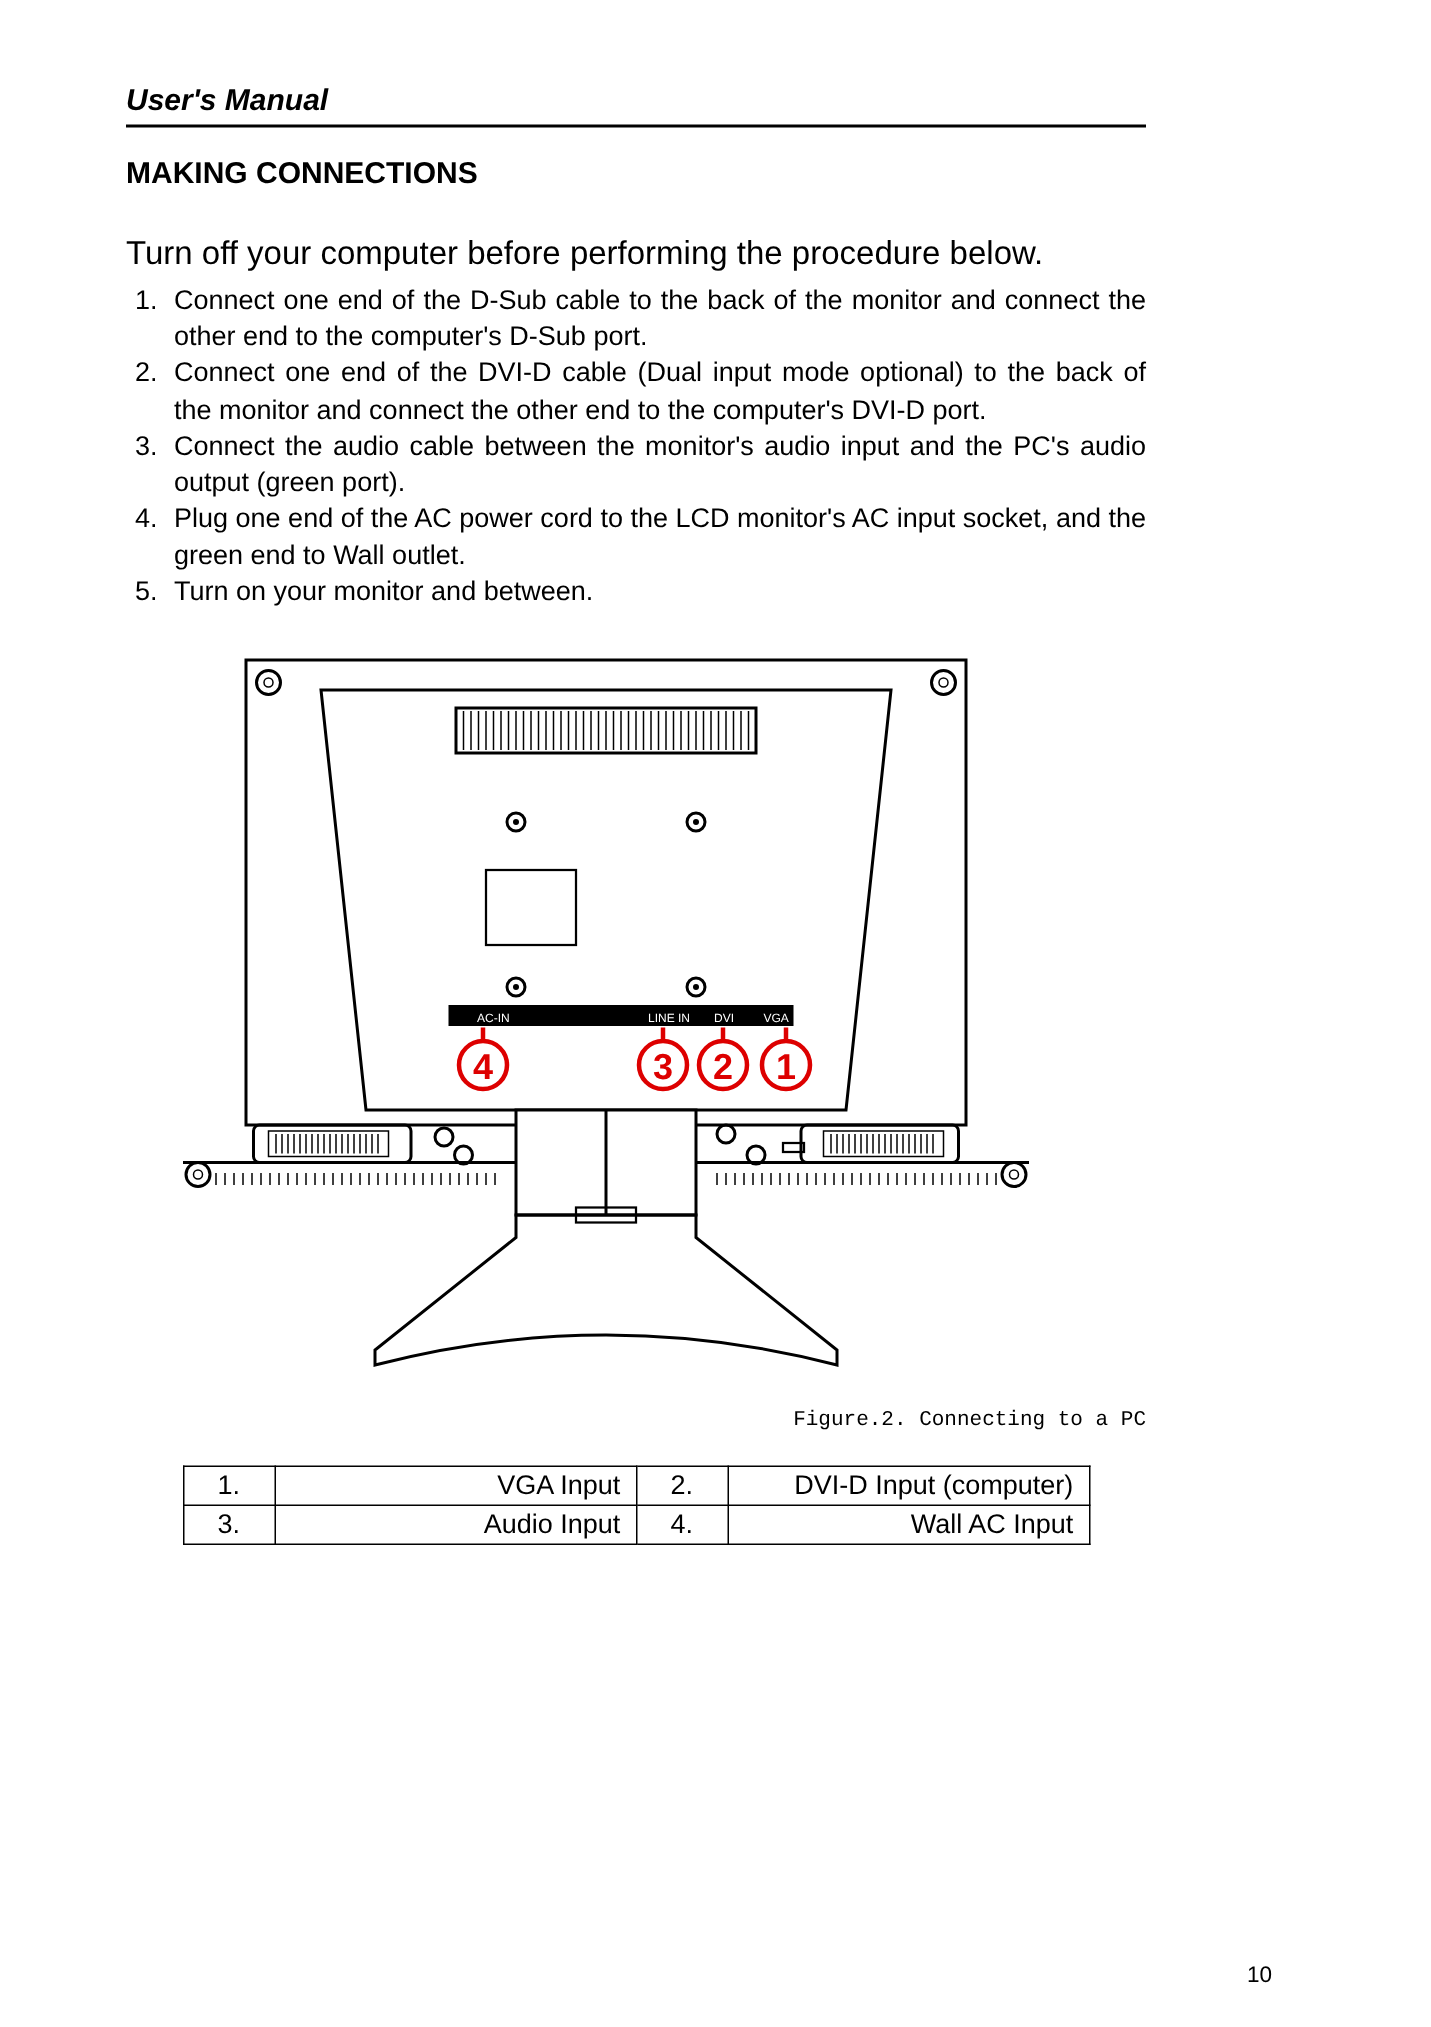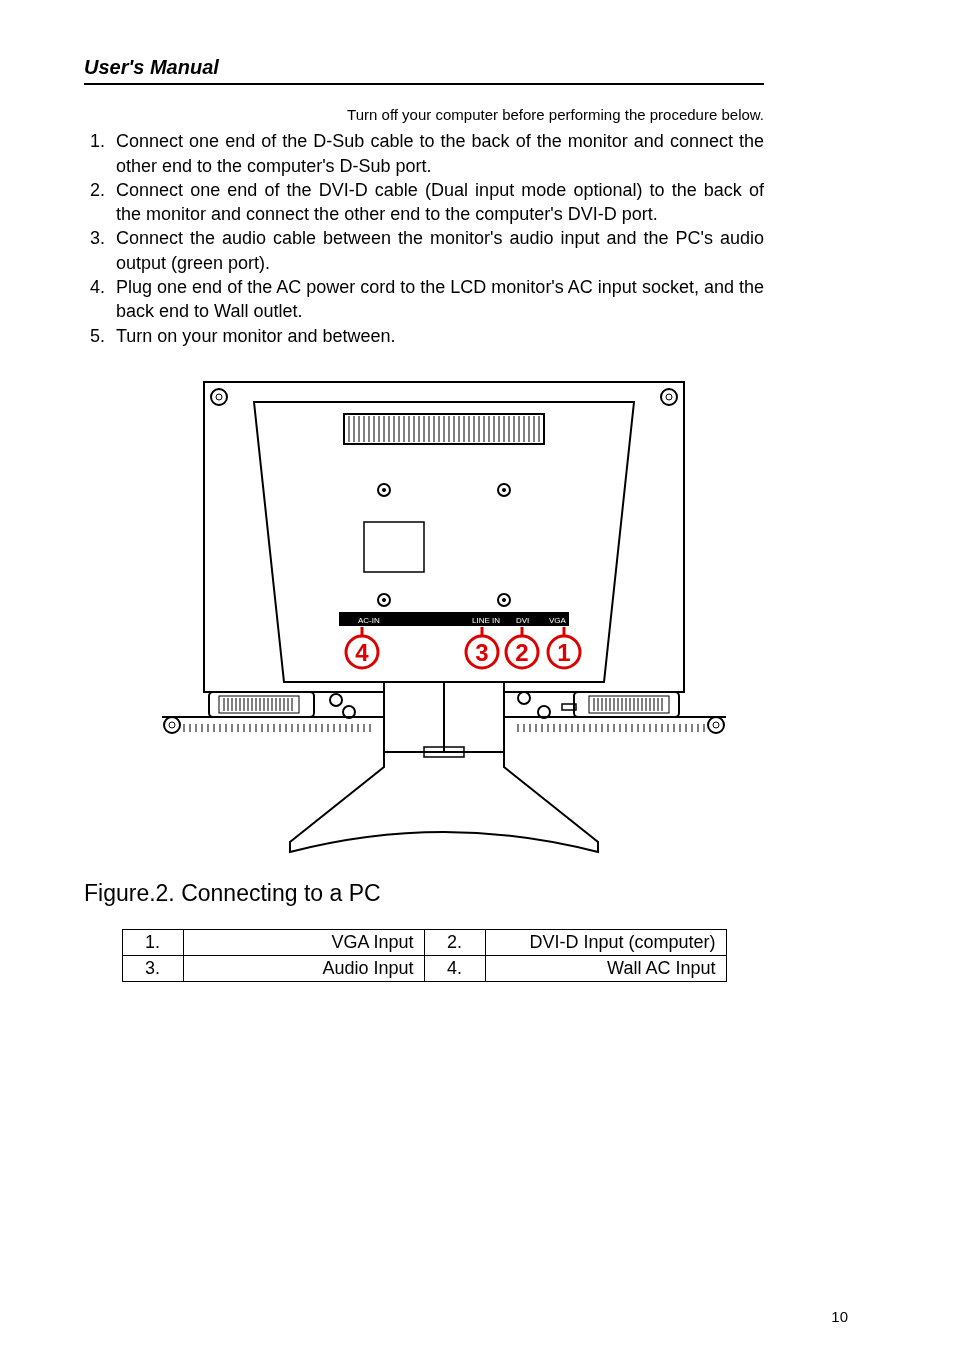--- a/index.html
+++ b/index.html
@@ -32,47 +32,46 @@
     font-size: 20px;
     margin: 10px 0 26px 0;
   }
   .sub-heading {
     font-style: italic;
     font-weight: bold;
     font-size: 18px;
     margin-bottom: 20px;
   }
   .body-text {
-    font-size: 15px;
+    font-size: 22px;
     line-height: 1.35;
     margin-bottom: 4px;
-    text-align: right;
   }
   ol.steps {
     font-size: 18px;
     line-height: 1.35;
     margin: 0 0 24px 0;
     padding-left: 26px;
     text-align: justify;
   }
   ol.steps li {
     padding-left: 6px;
     margin-bottom: 0;
   }
   .figure-wrap {
-    text-align: right;
+    text-align: left;
     margin: 18px 0 8px 0;
   }
   .figure-wrap svg {
     display: inline-block;
   }
   .fig-caption {
-    text-align: left;
-    font-family: Liberation Sans, sans-serif;
-    font-size: 23px;
+    text-align: right;
+    font-family: Liberation Mono, monospace;
+    font-size: 14px;
     margin: 14px 0 22px 0;
   }
   table.ports {
     border-collapse: collapse;
     margin: 0 auto;
     font-size: 18px;
   }
   table.ports td {
     border: 1px solid #000;
     padding: 2px 10px;
@@ -95,29 +94,30 @@
   }
 </style>
 </head>
 <body>
 
 <div class="page">
 
   <div class="header-title">User's Manual</div>
   <hr class="header-line">
 
+  <div class="section-heading">MAKING CONNECTIONS</div>
 
 
   <div class="body-text">Turn off your computer before performing the procedure below.</div>
 
   <ol class="steps">
     <li>Connect one end of the D-Sub cable to the back of the monitor and connect the other end to the computer's D-Sub port.</li>
     <li>Connect one end of the DVI-D cable (Dual input mode optional) to the back of the monitor and connect the other end to the computer's DVI-D port.</li>
     <li>Connect the audio cable between the monitor's audio input and the PC's audio output (green port).</li>
-    <li>Plug one end of the AC power cord to the LCD monitor's AC input socket, and the back end to Wall outlet.</li>
+    <li>Plug one end of the AC power cord to the LCD monitor's AC input socket, and the green end to Wall outlet.</li>
     <li>Turn on your monitor and between.</li>
   </ol>
 
   <div class="figure-wrap">
     <svg width="640" height="490" viewBox="0 0 640 490">
 
       <rect x="80" y="10" width="480" height="310" fill="none" stroke="#000" stroke-width="2"></rect>
 
       <polygon points="130,30 510,30 480,310 160,310" fill="none" stroke="#000" stroke-width="2"></polygon>
 

